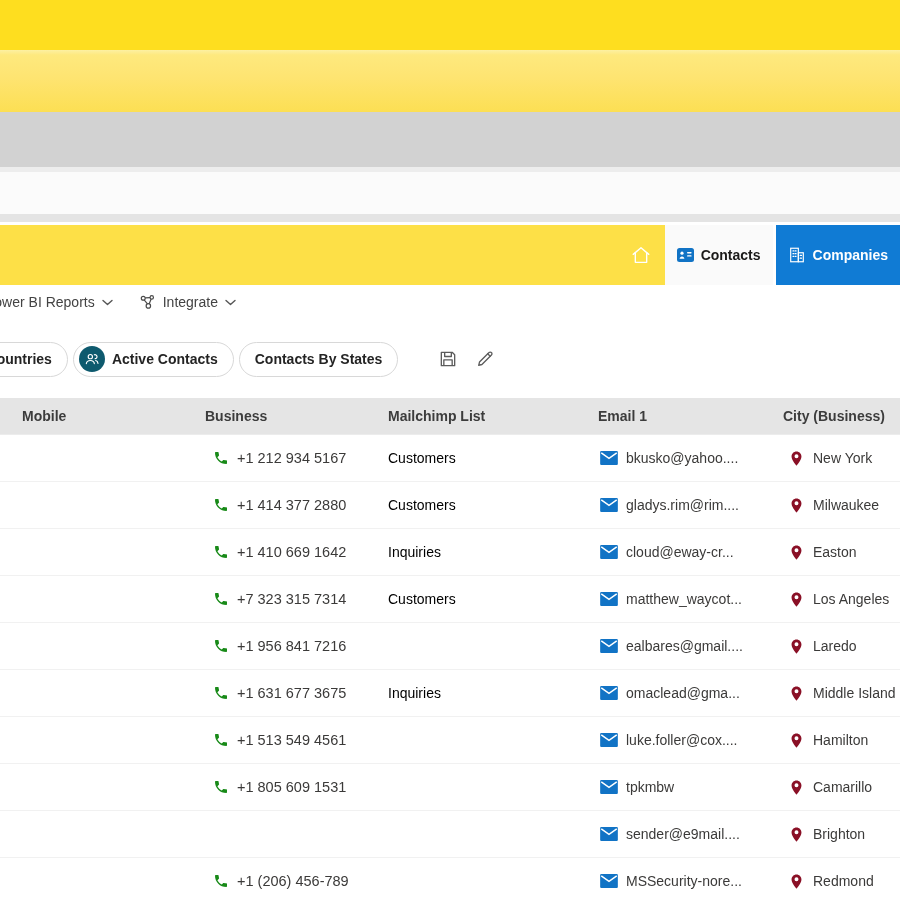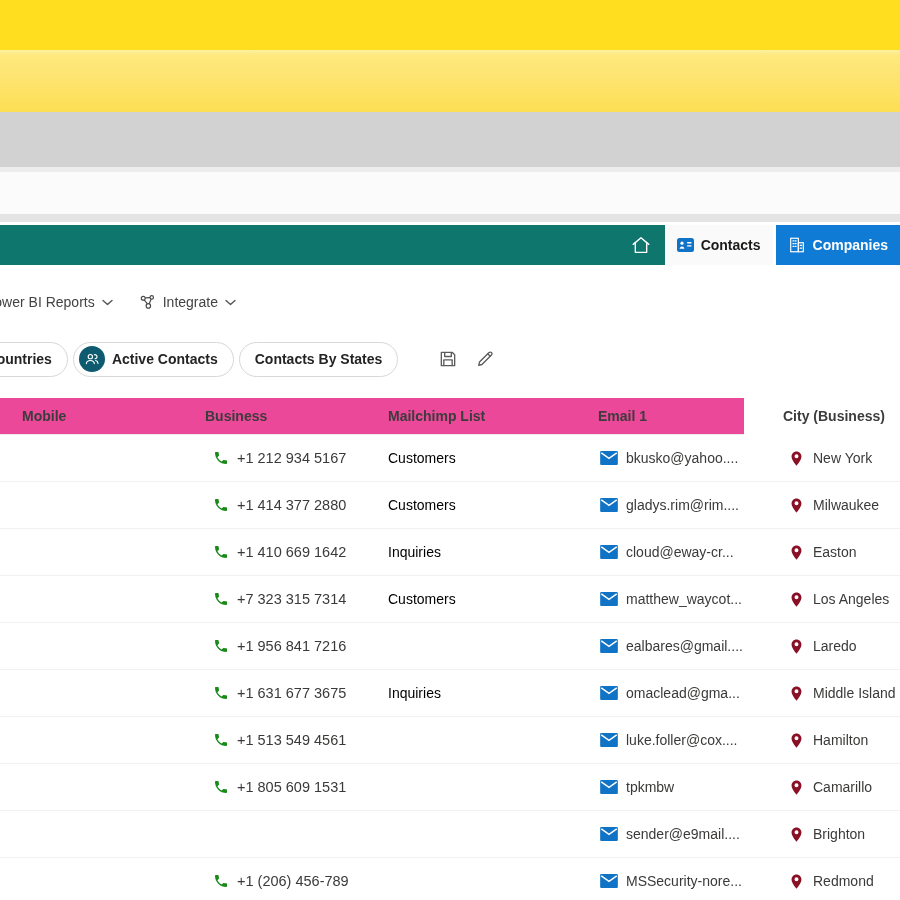--- a/index.html
+++ b/index.html
@@ -12,22 +12,22 @@
   .band-yellow-top { top: 0; height: 50px; background: #fede1f; }
   .band-yellow-grad { top: 50px; height: 62px;
     background: linear-gradient(180deg, #fdf0a2 0px, #fee97e 5px, #fee471 45%, #fcdf53 100%); }
   .band-gray { top: 112px; height: 55px; background: #d2d2d2; }
   .band-sep { top: 167px; height: 5px; background: #ededed; }
   .band-white { top: 172px; height: 42px; background: #fbfbfb; }
   .band-strip { top: 214px; height: 8px; background: #e4e4e4; }
   .band-white2 { top: 222px; height: 3px; background: #ffffff; }
 
   
-  .nav-bar { position: absolute; top: 225px; left: 0; width: 900px; height: 40px;
-    background: #0f766e; display: flex; align-items: stretch; justify-content: flex-end; }
+  .nav-bar { position: absolute; top: 225px; left: 0; width: 900px; height: 60px;
+    background: #fde047; display: flex; align-items: stretch; justify-content: flex-end; }
   .home-btn { width: 48px; display: flex; align-items: center; justify-content: center; cursor: pointer; }
   .nav-tab { display: flex; align-items: center; gap: 7px; padding: 0 12px;
     font-size: 14px; font-weight: 700; cursor: pointer; white-space: nowrap; }
   .nav-tab.active { background: #fafafa; color: #1b1a19; }
   .nav-tab.inactive { background: #107bd4; color: #ffffff; border-left: 3px solid #ffffff; }
 
   
   .menu-bar { position: absolute; top: 285px; left: 0; width: 900px; height: 34px;
     display: flex; align-items: center; background: #fff; }
   .menu-item { display: flex; align-items: center; gap: 7px; font-size: 14px;
@@ -45,22 +45,22 @@
   .chip.with-icon { padding: 0 15px 0 5px; }
   .chip-circle { width: 26px; height: 26px; border-radius: 50%; background: #0e5a6e;
     display: flex; align-items: center; justify-content: center; flex: 0 0 auto; }
   .icon-btn { background: none; border: none; cursor: pointer; display: flex;
     align-items: center; justify-content: center; width: 26px; height: 26px; }
   .icon-btn.save { margin-left: 32px; }
   .icon-btn.edit { margin-left: 6px; }
 
   
   .grid-head, .grid-row { display: grid; grid-template-columns: 190px 185px 205px 195px auto; }
-  .grid-head { position: absolute; top: 398px; left: 0; width: 744px; height: 37px;
-    align-items: center; border-bottom: 1px solid #ececec; background: #ec4899; }
+  .grid-head { position: absolute; top: 398px; left: 0; width: 900px; height: 37px;
+    align-items: center; border-bottom: 1px solid #ececec; background: #e5e5e5; }
   .hcell { font-size: 14px; font-weight: 700; color: #3c3c3c; cursor: pointer; white-space: nowrap; }
   .hcell.h-mobile { padding-left: 22px; }
   .hcell.h-business { padding-left: 15px; }
   .hcell.h-mailchimp { padding-left: 13px; }
   .hcell.h-email { padding-left: 18px; }
   .hcell.h-city { padding-left: 8px; }
 
   .grid-body { position: absolute; top: 435px; left: 0; width: 900px; }
   .grid-row { height: 47px; align-items: center; border-bottom: 1px solid #f1f1f1; background: #fff; }
   .cell { white-space: nowrap; overflow: hidden; }

